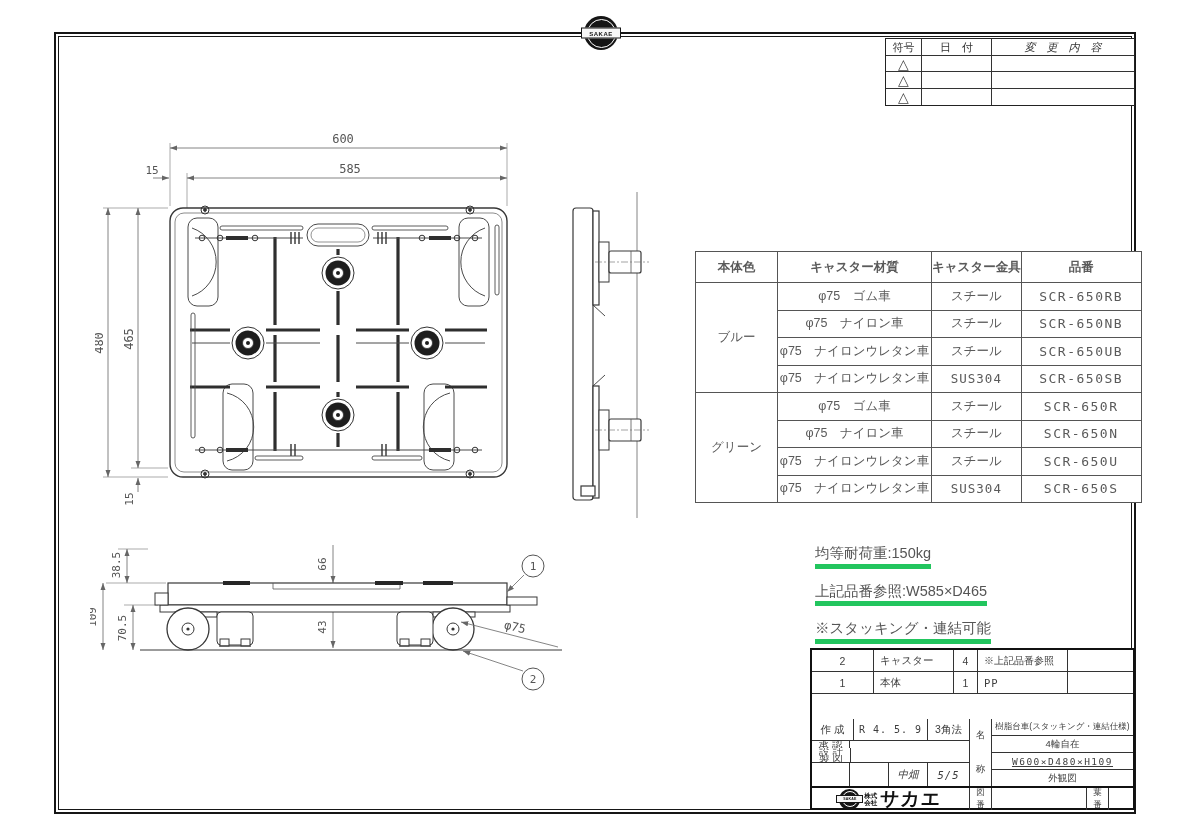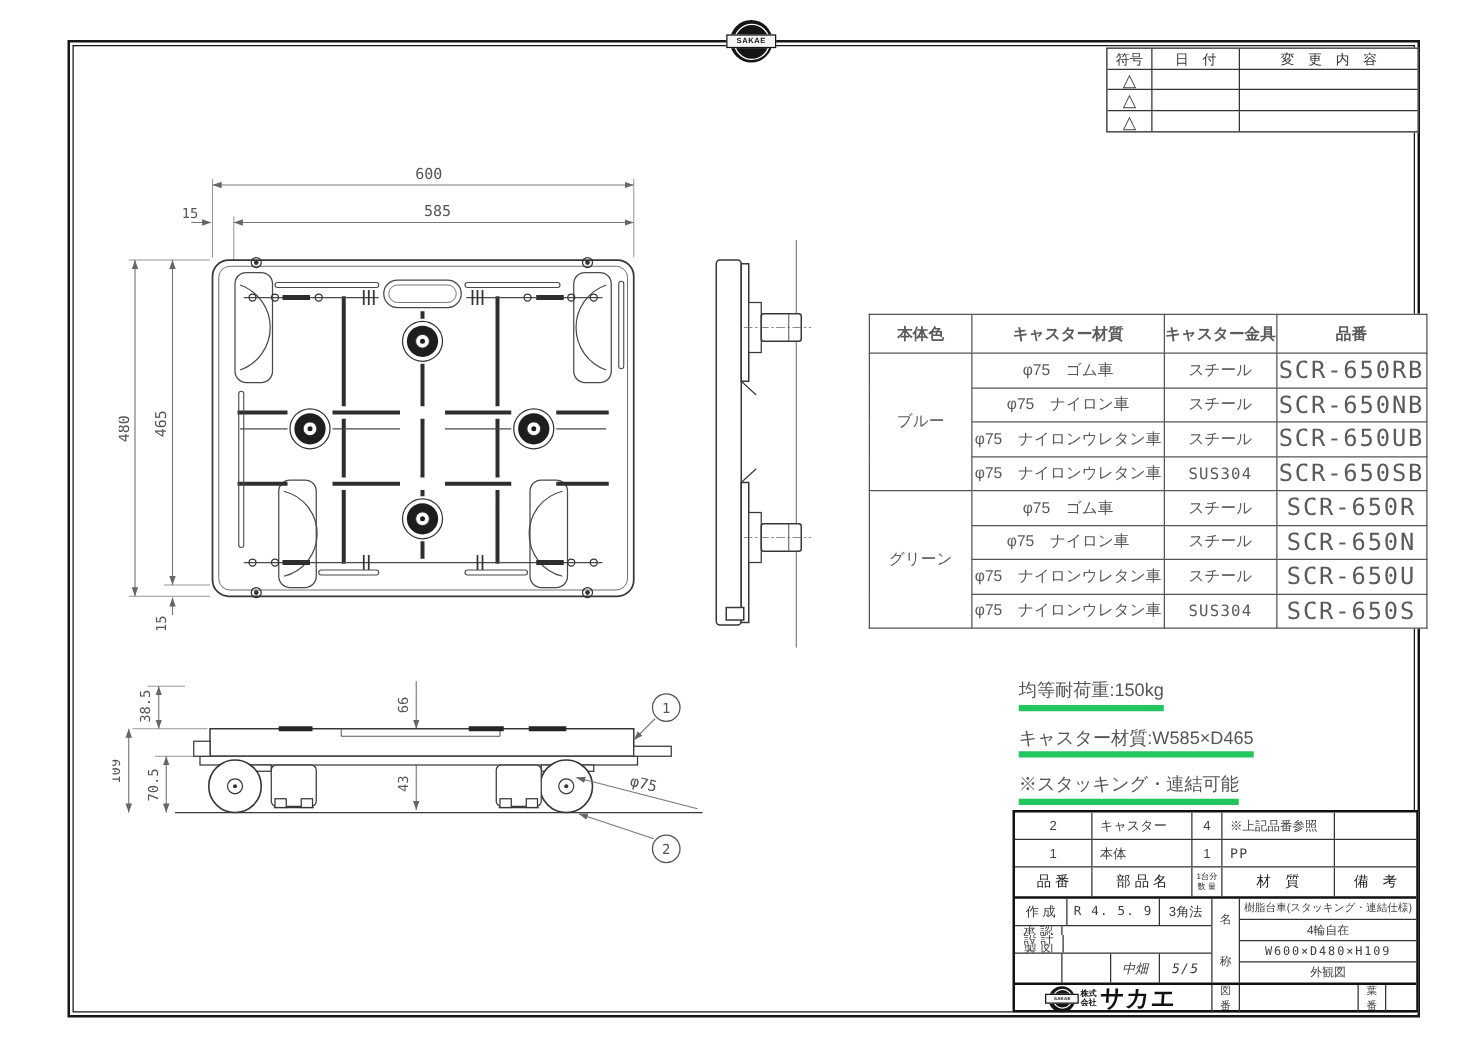--- a/index.html
+++ b/index.html
@@ -20,31 +20,31 @@
   .emblem-top{left:584px;top:16px;width:34px;height:34px;}
   .emblem-top .band{height:9px;font-size:6px;letter-spacing:.5px;}
   .emblem-sm{width:21px;height:21px;flex:none;}
   .emblem-sm .band{height:6px;font-size:3.5px;letter-spacing:.2px;}
   
   .rev{left:885px;top:38px;width:250px;height:68px;border:1.5px solid #222;box-sizing:border-box;
     display:grid;grid-template-columns:36px 70px 1fr;grid-template-rows:17px 1fr 1fr 1fr;
     background:#fff;font-size:11px;color:#333;}
   .rev div{border-right:1px solid #333;border-bottom:1px solid #333;display:flex;
     align-items:center;justify-content:center;box-sizing:border-box;}
-  .rev div:nth-child(3n){border-right:none;}
+  .rev div:nth-child(3n){border-right:none;font-style:italic;}
   .rev div.last{border-bottom:none;}
   .rev .tri{font-size:14px;color:#444;line-height:1;}
   
   table.spec{position:absolute;left:695px;top:251px;border-collapse:collapse;background:#fff;
     color:#5a5a5a;font-size:12.5px;table-layout:fixed;}
   table.spec th,table.spec td{border:1.2px solid #555;text-align:center;padding:0;
     overflow:hidden;white-space:nowrap;}
   table.spec th{font-weight:bold;height:30px;}
   table.spec td{height:26.5px;}
-  .pn{font-family:"DejaVu Sans Mono",monospace;font-size:19px;letter-spacing:1.5px;}
+  .pn{font-family:"DejaVu Sans Mono",monospace;font-size:13px;letter-spacing:1.5px;}
   .lat{font-family:"DejaVu Sans Mono",monospace;letter-spacing:1px;}
   
   .notes{left:815px;top:546px;font-size:14.5px;color:#555;line-height:1;}
   .notes div{margin-bottom:15px;border-bottom:5px solid #22c55e;display:inline-block;
     padding-bottom:3px;margin-right:100%;white-space:nowrap;}
   
   .tb{left:810px;top:648px;width:325px;height:162px;border:2px solid #111;box-sizing:border-box;
     background:#fff;color:#3d3d3d;font-size:10.5px;}
   .tb .row{position:absolute;left:0;right:0;display:flex;box-sizing:border-box;}
   .tb .c{border-right:1px solid #333;box-sizing:border-box;display:flex;align-items:center;
@@ -407,21 +407,21 @@
   <tr>
     <td>φ75　ナイロンウレタン車</td>
     <td class="lat">SUS304</td>
     <td class="pn">SCR-650S</td>
   </tr>
 </tbody>
   </table>
 
 <div class="abs notes">
   <div>均等耐荷重:150kg</div>
-  <div>キャスター材質:W585×D465</div>
+  <div>上記品番参照:W585×D465</div>
   <div>※スタッキング・連結可能</div>
 </div>
 
 <div class="abs tb">
 
   <div class="row" style="top:0;height:22px;border-bottom:1px solid #333;">
     <div class="c" style="width:62px">2</div>
     <div class="c left" style="width:80px">キャスター</div>
     <div class="c" style="width:24px">4</div>
     <div class="c left" style="width:90px;font-size:10px">※上記品番参照</div>
@@ -429,30 +429,20 @@
   </div>
 
   <div class="row" style="top:22px;height:22px;border-bottom:1px solid #333;">
     <div class="c" style="width:62px">1</div>
     <div class="c left" style="width:80px">本体</div>
     <div class="c" style="width:24px">1</div>
     <div class="c left lat" style="width:90px">PP</div>
     <div class="c" style="flex:1"></div>
   </div>
 
-  <div class="row" style="top:44px;height:25px;border-bottom:2px solid #111;font-size:11.5px;color:#222;">
-    <div class="c" style="width:62px">品 番</div>
-    <div class="c" style="width:80px">部 品 名</div>
-    <div class="c qtyh" style="width:24px">
-      <span>1台分</span>
-      <span>数 量</span>
-    </div>
-    <div class="c" style="width:90px">材　質</div>
-    <div class="c" style="flex:1">備　考</div>
-  </div>
 
   <div class="row" style="top:69px;height:67px;">
     <div style="width:158px;border-right:1px solid #333;box-sizing:border-box;">
       <div style="display:flex;height:22px;border-bottom:1px solid #333;box-sizing:border-box;">
         <div class="c" style="width:42px">作 成</div>
         <div class="c lat" style="width:74px;font-size:10px">R 4. 5. 9</div>
         <div class="c" style="flex:1">3角法</div>
       </div>
       <div style="display:flex;height:22px;border-bottom:1px solid #333;box-sizing:border-box;flex-direction:column;">
         <div class="c" style="width:38px">承 認</div>
@@ -467,21 +457,21 @@
         <div class="c lat" style="flex:1">5/5</div>
       </div>
     </div>
     <div class="vlab" style="width:22px;border-right:1px solid #333;box-sizing:border-box;">
       <span>名</span>
       <span>称</span>
     </div>
     <div style="flex:1;display:flex;flex-direction:column;">
       <div class="nmrow" style="flex:1;font-size:8.5px;">樹脂台車(スタッキング・連結仕様)</div>
       <div class="nmrow" style="flex:1">4輪自在</div>
-      <div class="nmrow lat" style="flex:1;font-size:9.5px;letter-spacing:1.5px;">W600×D480×H109</div>
+      <div class="nmrow lat" style="flex:1;font-size:9.5px;letter-spacing:1.5px;text-decoration:underline;">W600×D480×H109</div>
       <div class="nmrow" style="flex:1;border-bottom:none;">外観図</div>
     </div>
   </div>
 
   <div class="row" style="top:136px;height:22px;border-top:2px solid #111;box-sizing:content-box;">
     <div class="c" style="width:158px;justify-content:center;">
       <div class="emblem emblem-sm">
         <div class="ring"></div>
         <div class="band">SAKAE</div>
       </div>

